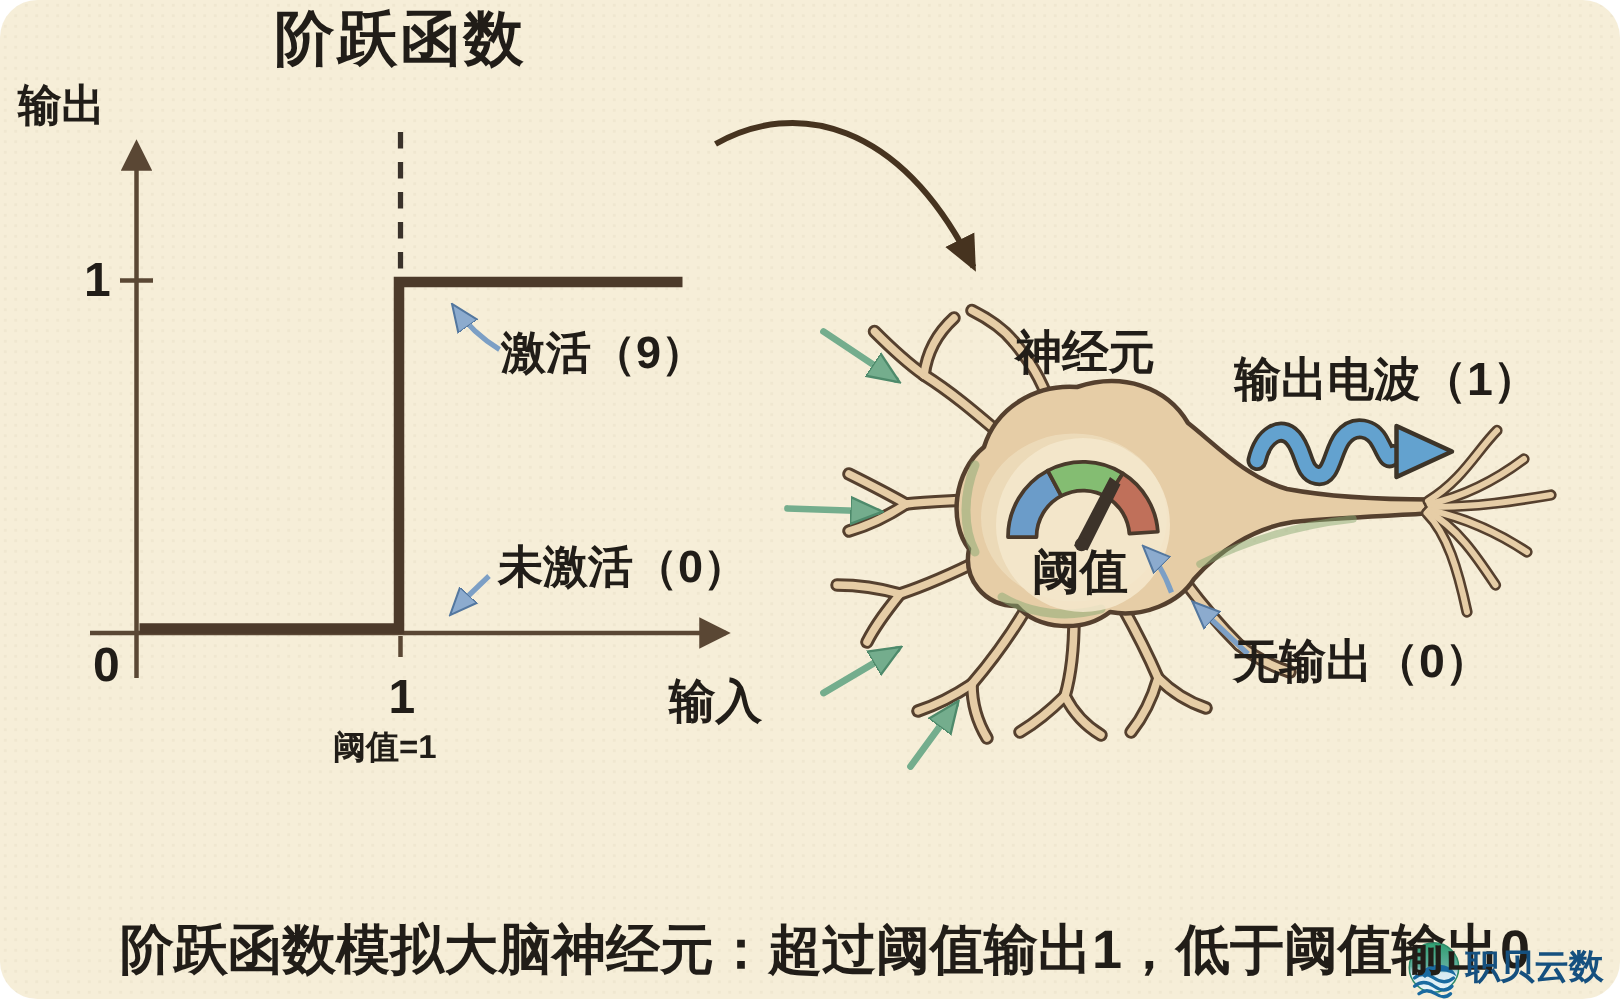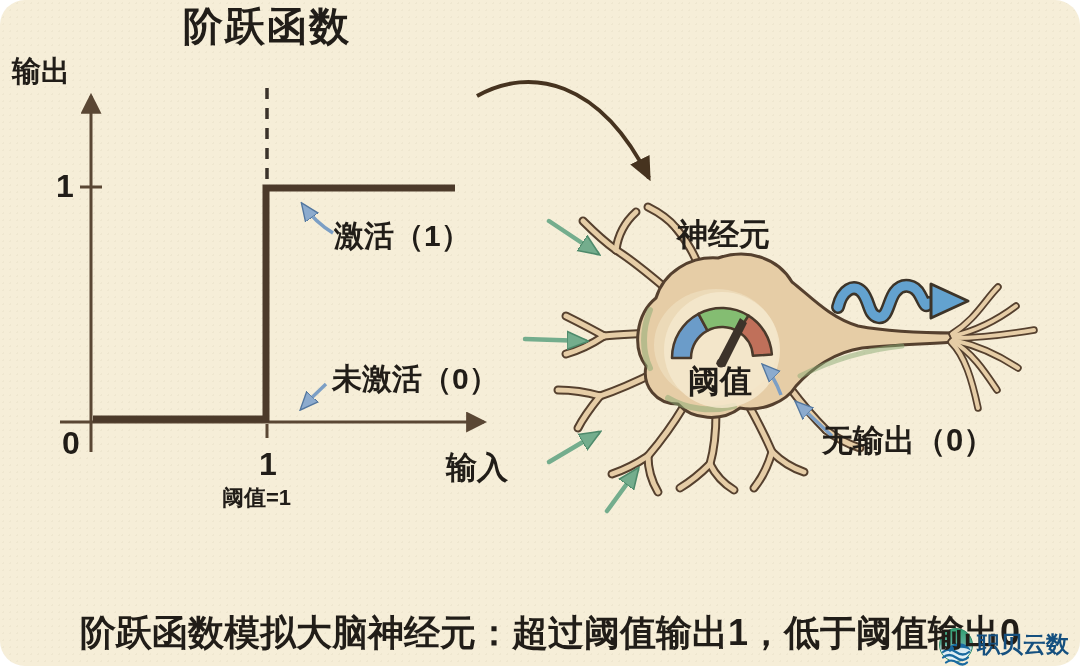--- a/index.html
+++ b/index.html
@@ -220,27 +220,28 @@
   <div class="lbl" style="left:56px;top:169px;font-size:32px;font-weight:600;">1</div>
 
   <div class="lbl" style="left:62px;top:426px;font-size:32px;font-weight:600;">0</div>
 
   <div class="lbl" style="left:259px;top:447px;font-size:32px;font-weight:600;">1</div>
 
   <div class="lbl" style="left:446px;top:451px;font-size:31px;font-weight:700;">输入</div>
 
   <div class="lbl" style="left:222px;top:486px;font-size:22px;font-weight:700;">阈值=1</div>
 
-  <div class="lbl" style="left:334px;top:219px;font-size:30px;font-weight:700;">激活（1）</div>
+  <div class="lbl" style="left:334px;top:219px;font-size:30px;font-weight:700;">激活（9）</div>
 
   <div class="lbl" style="left:332px;top:362px;font-size:30px;font-weight:700;">未激活（0）</div>
 
 
   <div class="lbl" style="left:677px;top:218px;font-size:31px;font-weight:700;">神经元</div>
 
+  <div class="lbl" style="left:823px;top:236px;font-size:31px;font-weight:700;">输出电波（1）</div>
 
   <div class="lbl" style="left:688px;top:364px;font-size:32px;font-weight:700;">阈值</div>
 
   <div class="lbl" style="left:822px;top:424px;font-size:31px;font-weight:700;text-align:right;">无输出（0）</div>
 
   <div class="lbl" style="left:80px;top:613px;font-size:36px;font-weight:700;">阶跃函数模拟大脑神经元：超过阈值输出1，低于阈值输出0</div>
 
   <div class="lbl" style="left:977px;top:632px;font-size:23px;font-weight:800;color:#15507f;">职贝云数</div>
 
 </div>

